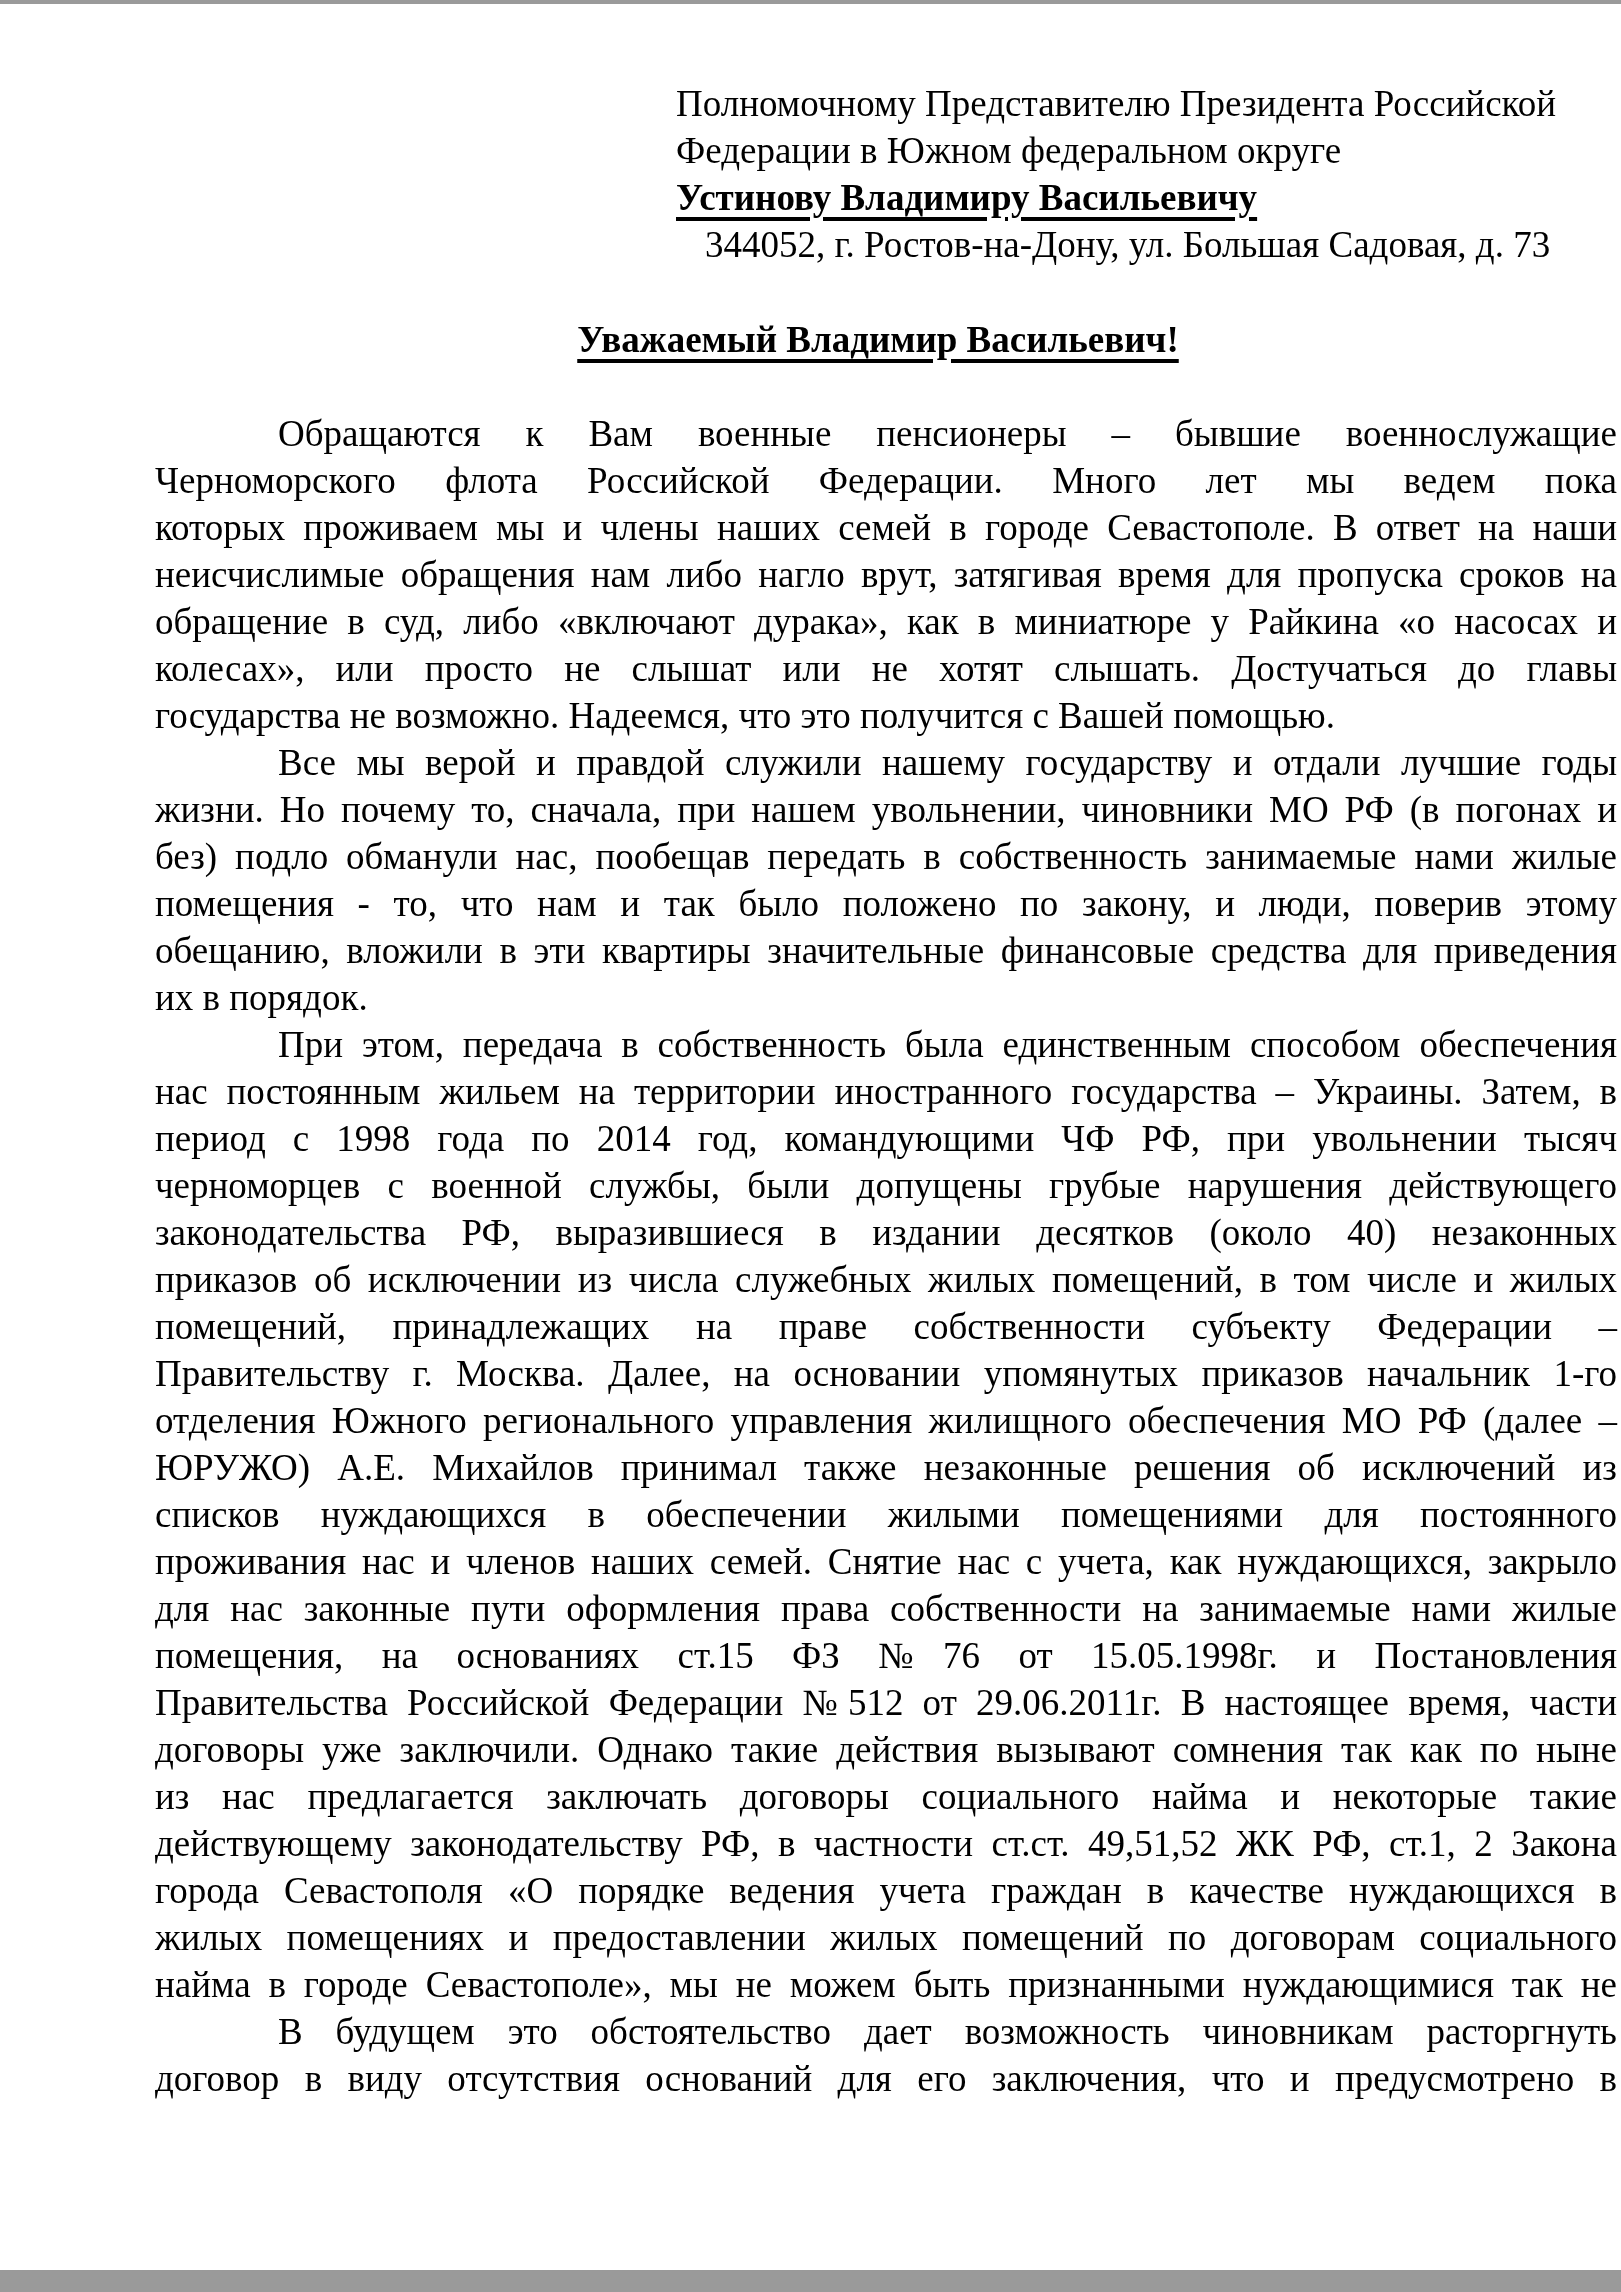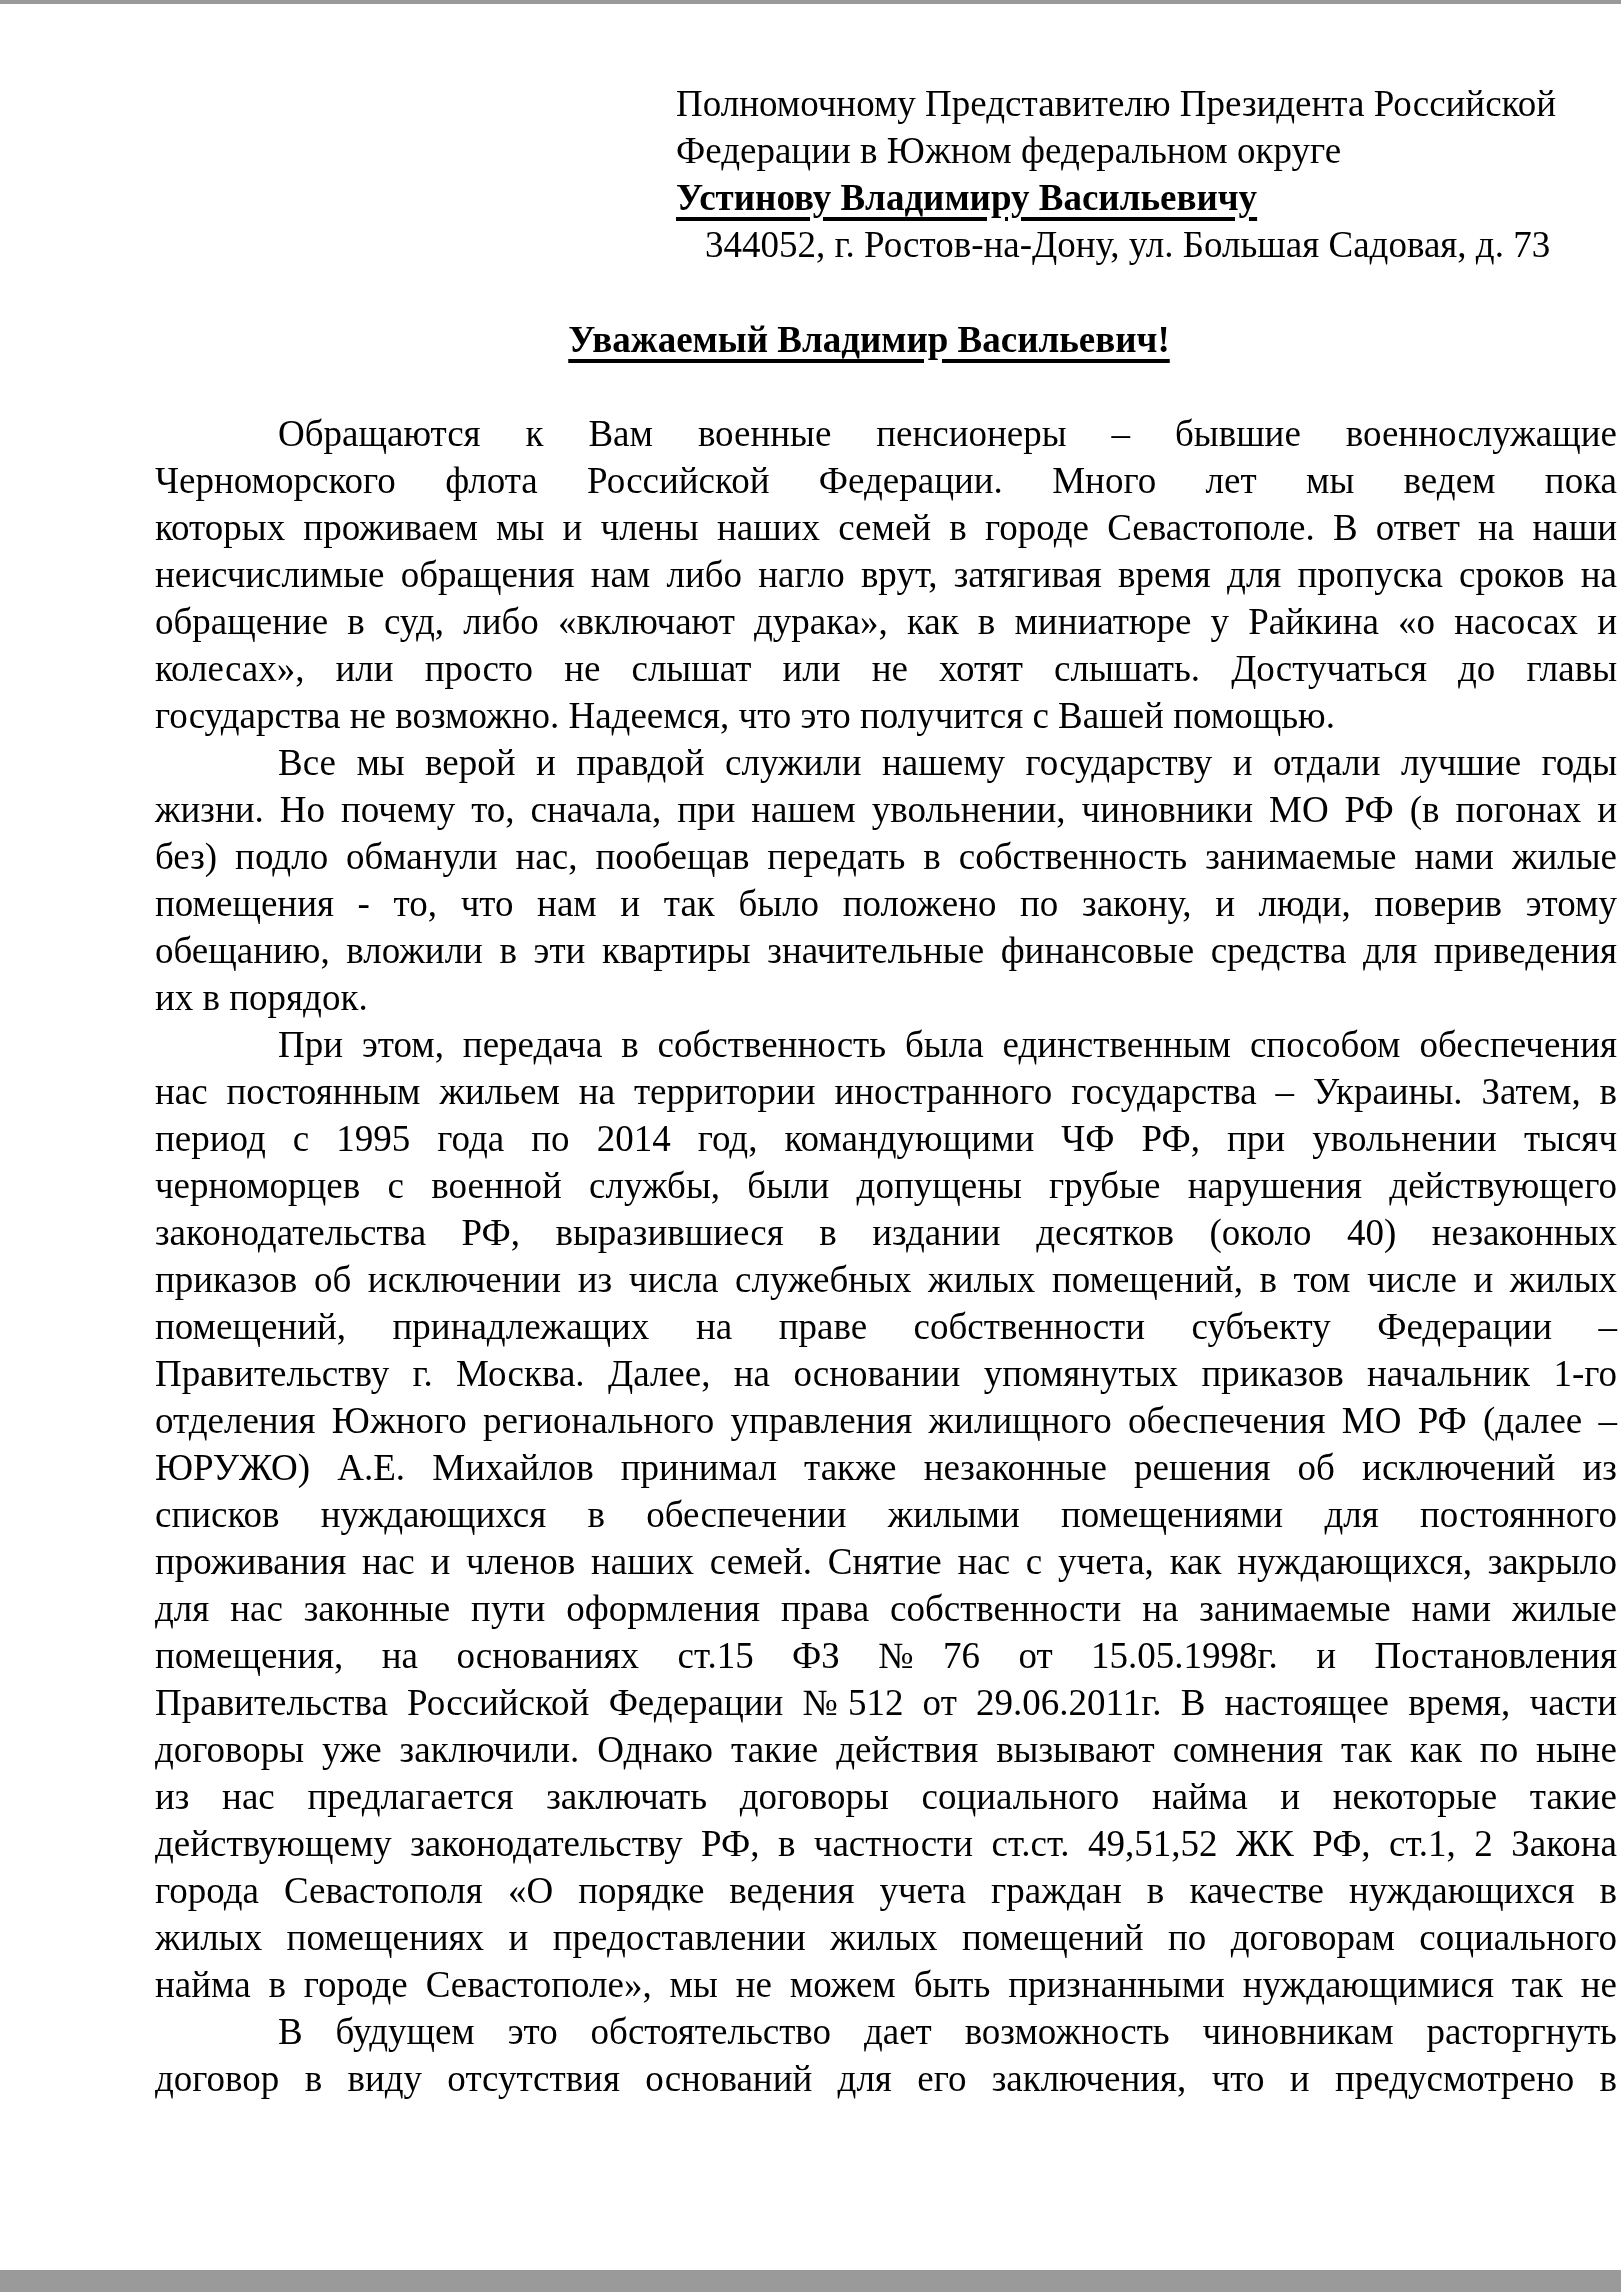--- a/index.html
+++ b/index.html
@@ -27,21 +27,21 @@
   }
   .recipient .rline {
     height: 47px;
     line-height: 47px;
     white-space: nowrap;
     text-align: left;
   }
   
   .salutation {
     position: absolute;
-    left: 138px;
+    left: 147px;
     top: 312px;
     width: 1462px;
     height: 47px;
     line-height: 47px;
     text-align: center;
   }
   
   .letter-body {
     position: absolute;
     left: 155px;
@@ -98,21 +98,21 @@
         <div class="bline first">Все мы верой и правдой служили нашему государству и отдали лучшие годы</div>
         <div class="bline">жизни. Но почему то, сначала, при нашем увольнении, чиновники МО РФ (в погонах и</div>
         <div class="bline">без) подло обманули нас, пообещав передать в собственность занимаемые нами жилые</div>
         <div class="bline">помещения - то, что нам и так было положено по закону, и люди, поверив этому</div>
         <div class="bline">обещанию, вложили в эти квартиры значительные финансовые средства для приведения</div>
         <div class="bline plast">их в порядок.</div>
       </div>
       <div>
         <div class="bline first">При этом, передача в собственность была единственным способом обеспечения</div>
         <div class="bline">нас постоянным жильем на территории иностранного государства – Украины. Затем, в</div>
-        <div class="bline">период с 1995 года по 2014 год, командующими ЧФ РФ, при увольнении тысяч</div>
+        <div class="bline">период с 1998 года по 2014 год, командующими ЧФ РФ, при увольнении тысяч</div>
         <div class="bline">черноморцев с военной службы, были допущены грубые нарушения действующего</div>
         <div class="bline">законодательства РФ, выразившиеся в издании десятков (около 40) незаконных</div>
         <div class="bline">приказов об исключении из числа служебных жилых помещений, в том числе и жилых</div>
         <div class="bline">помещений, принадлежащих на праве собственности субъекту Федерации –</div>
         <div class="bline">Правительству г. Москва. Далее, на основании упомянутых приказов начальник 1-го</div>
         <div class="bline">отделения Южного регионального управления жилищного обеспечения МО РФ (далее –</div>
         <div class="bline">ЮРУЖО) А.Е. Михайлов принимал также незаконные решения об исключений из</div>
         <div class="bline">списков нуждающихся в обеспечении жилыми помещениями для постоянного</div>
         <div class="bline">проживания нас и членов наших семей. Снятие нас с учета, как нуждающихся, закрыло</div>
         <div class="bline">для нас законные пути оформления права собственности на занимаемые нами жилые</div>

